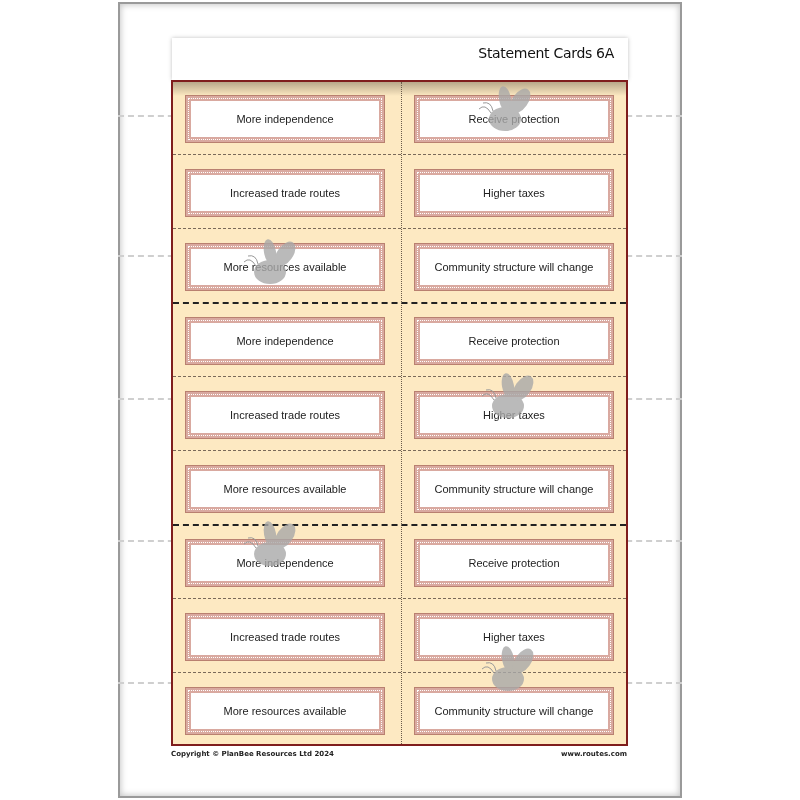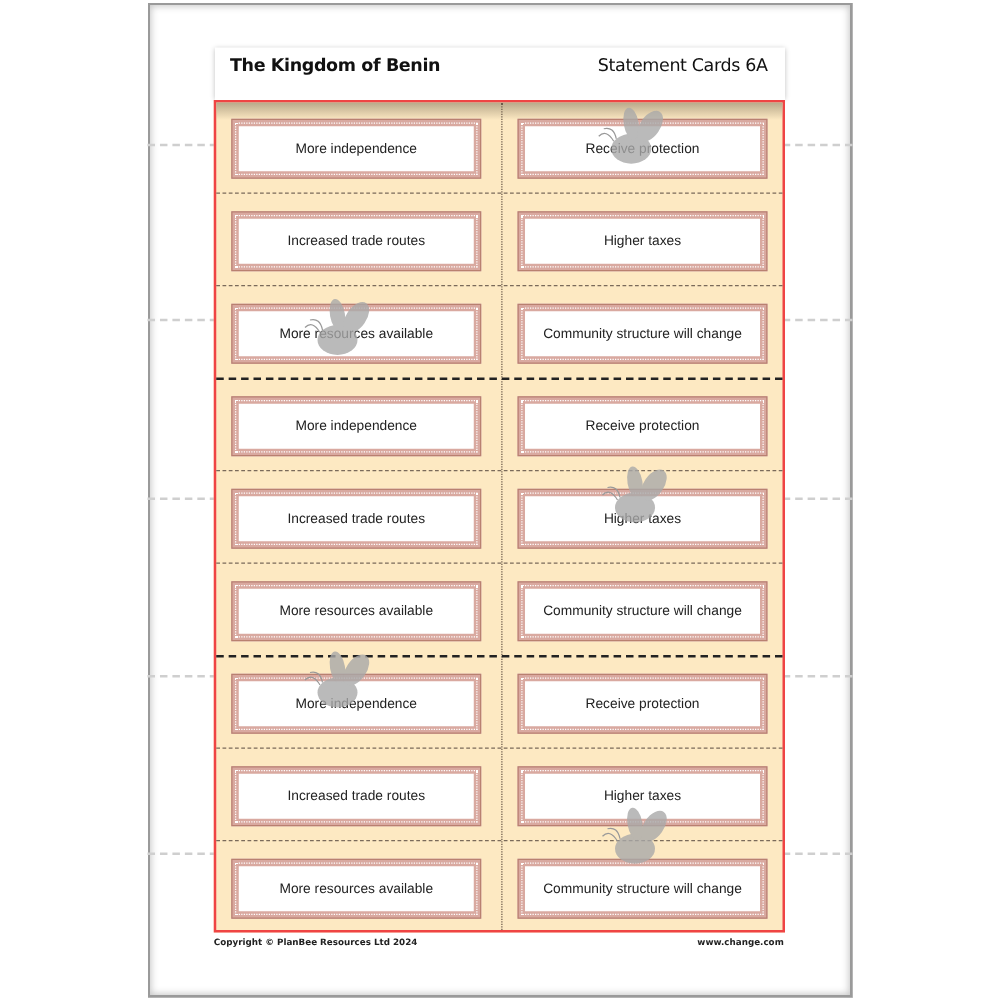--- a/index.html
+++ b/index.html
@@ -5,21 +5,21 @@
   html, body { margin:0; padding:0; }
   body { width:800px; height:800px; background:#ffffff; position:relative; overflow:hidden; font-family:"Liberation Sans", sans-serif; }
   .page { position:absolute; left:118px; top:2px; width:564px; height:796px; background:#fff;
           box-shadow: inset 0 0 0 2px #9a9a9a, inset 0 0 6px 3px #c8c8c8; }
   .watermark-line { position:absolute; border-top:2px dashed #cfcfcf; }
   .header { position:absolute; left:172px; top:38px; width:456px; height:42px; background:#fff;
             box-shadow: 0 0 4px rgba(0,0,0,0.25); }
   .header .title { position:absolute; left:12px; top:7px; font-family:"DejaVu Sans", sans-serif; font-weight:bold; font-size:14px; color:#111; letter-spacing:-0.3px; }
   .header .subtitle { position:absolute; right:14px; top:7px; font-family:"DejaVu Sans", sans-serif; font-weight:normal; font-size:14px; color:#111; letter-spacing:-0.3px; }
   .cards { position:absolute; left:171px; top:80px; width:457px; height:666px; background:#fde9c2;
-           border:2px solid #ef4444; box-sizing:border-box; }
+           border:2px solid #7f1d1d; box-sizing:border-box; }
   .cards .topshade { position:absolute; left:0; top:0; right:0; height:14px; background:linear-gradient(#b8a88a, rgba(253,233,194,0)); }
   .col-divider { position:absolute; left:228px; top:0; bottom:0; border-left:1px dotted #6a5a4a; }
   .row-sep { position:absolute; left:0; right:0; border-top:1px dashed #7a6a5a; }
   .row-sep.heavy { border-top:2px dashed #222; }
   .card { position:absolute; width:200px; height:48px; background:#fff; box-sizing:border-box;
           border:6px solid #d9a9a0; outline:1px solid #b98070; outline-offset:-1px; }
   .card::before { content:""; position:absolute; left:-3px; top:-3px; right:-3px; bottom:-3px; border:1px dotted #fff; pointer-events:none; }
   .card .label { position:absolute; left:0; right:0; top:50%; transform:translateY(-50%); text-align:center; font-size:11px; color:#222; }
   .bee { position:absolute; width:60px; height:50px; pointer-events:none; }
   .footer-left { position:absolute; left:171px; top:750px; font-size:7px; font-weight:bold; color:#222; font-family:"DejaVu Sans", sans-serif; }
@@ -30,21 +30,20 @@
 
 <div class="page"></div>
 
 <div class="watermark-line" style="left:118px; top:115px; width:564px;"></div>
 <div class="watermark-line" style="left:118px; top:255px; width:564px;"></div>
 <div class="watermark-line" style="left:118px; top:398px; width:564px;"></div>
 <div class="watermark-line" style="left:118px; top:540px; width:564px;"></div>
 <div class="watermark-line" style="left:118px; top:682px; width:564px;"></div>
 
 <div class="header">
-  <span class="title">The Kingdom of Benin</span>
   <span class="subtitle">Statement Cards 6A</span>
 </div>
 
 <div class="cards">
   <div class="topshade"></div>
   <div class="col-divider"></div>
 
   <div class="row-sep" style="top:72px;"></div>
   <div class="row-sep" style="top:146px;"></div>
   <div class="row-sep heavy" style="top:220px;"></div>
@@ -153,13 +152,13 @@
 <svg class="bee" style="left:478px; top:645px;" viewBox="0 0 60 50">
   <g fill="#a9a9a9" opacity="0.8">
     <ellipse cx="30" cy="34" rx="16" ry="12"></ellipse>
     <ellipse cx="30" cy="14" rx="6" ry="13" transform="rotate(-10 30 14)"></ellipse>
     <ellipse cx="45" cy="16" rx="8" ry="14" transform="rotate(35 45 16)"></ellipse>
   </g>
   <path d="M16 28 q-6 -10 -12 -4 M18 26 q-2 -10 -10 -8" stroke="#999" fill="none" stroke-width="1"></path>
 </svg>
 
 <div class="footer-left">Copyright © PlanBee Resources Ltd 2024</div>
-<div class="footer-right">www.change.com</div>
+<div class="footer-right">www.routes.com</div>
 
 </body></html>

